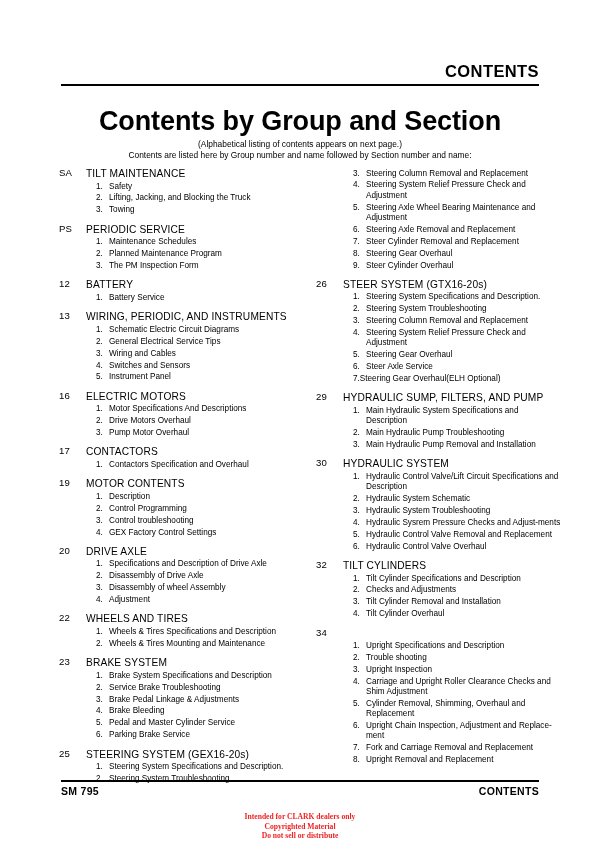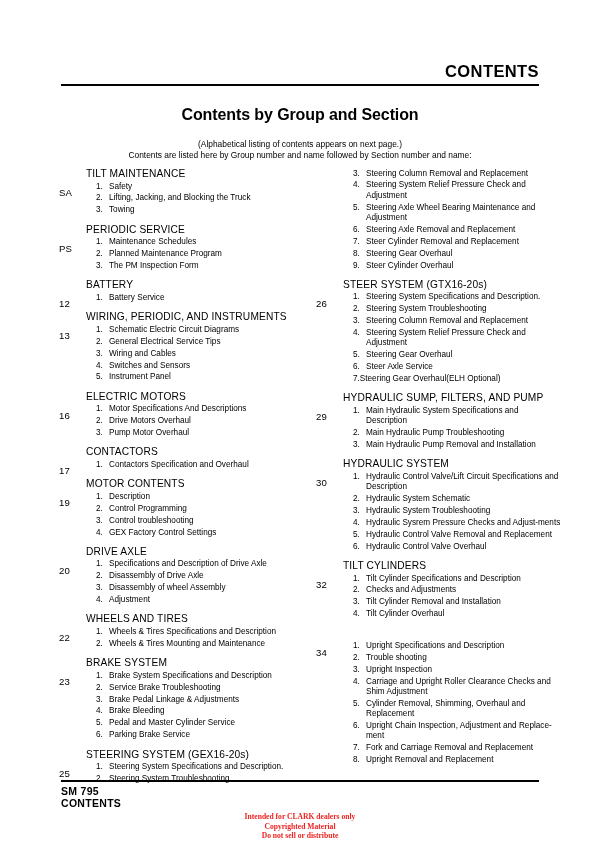--- a/index.html
+++ b/index.html
@@ -42,21 +42,21 @@
     margin-top: 4px;
   }
 
   
   .doc-title {
     position: absolute;
     left: 0;
     top: 106px;
     width: 600px;
     text-align: center;
-    font-size: 16px;
+    font-size: 27px;
     font-weight: bold;
     letter-spacing: -0.1px;
   }
   .subtitle {
     position: absolute;
     left: 0;
     top: 139px;
     width: 600px;
     text-align: center;
     font-size: 8.4px;
@@ -78,21 +78,20 @@
     position: relative;
     min-height: 13px;
   }
   .group-code {
     position: absolute;
     left: 0;
     top: 0;
     font-size: 9.6px;
     font-weight: normal;
     letter-spacing: 0.2px;
-    margin-top: 20px;
   }
   .group-name {
     margin-left: 27px;
     font-size: 10.2px;
     letter-spacing: 0.15px;
     line-height: 13px;
     white-space: nowrap;
   }
   .items {
     margin: 1px 0 0 0;
@@ -130,21 +129,20 @@
     border-top: 2.6px solid #000;
   }
   .footer-row {
     display: flex;
     justify-content: space-between;
     align-items: baseline;
     margin-top: 3px;
     font-size: 10.5px;
     font-weight: bold;
     letter-spacing: 0.3px;
-    flex-direction: column;
   }
 
   .copyright {
     position: absolute;
     left: 0;
     top: 812px;
     width: 600px;
     text-align: center;
     color: #ee2222;
     font-family: "Liberation Serif", serif;

